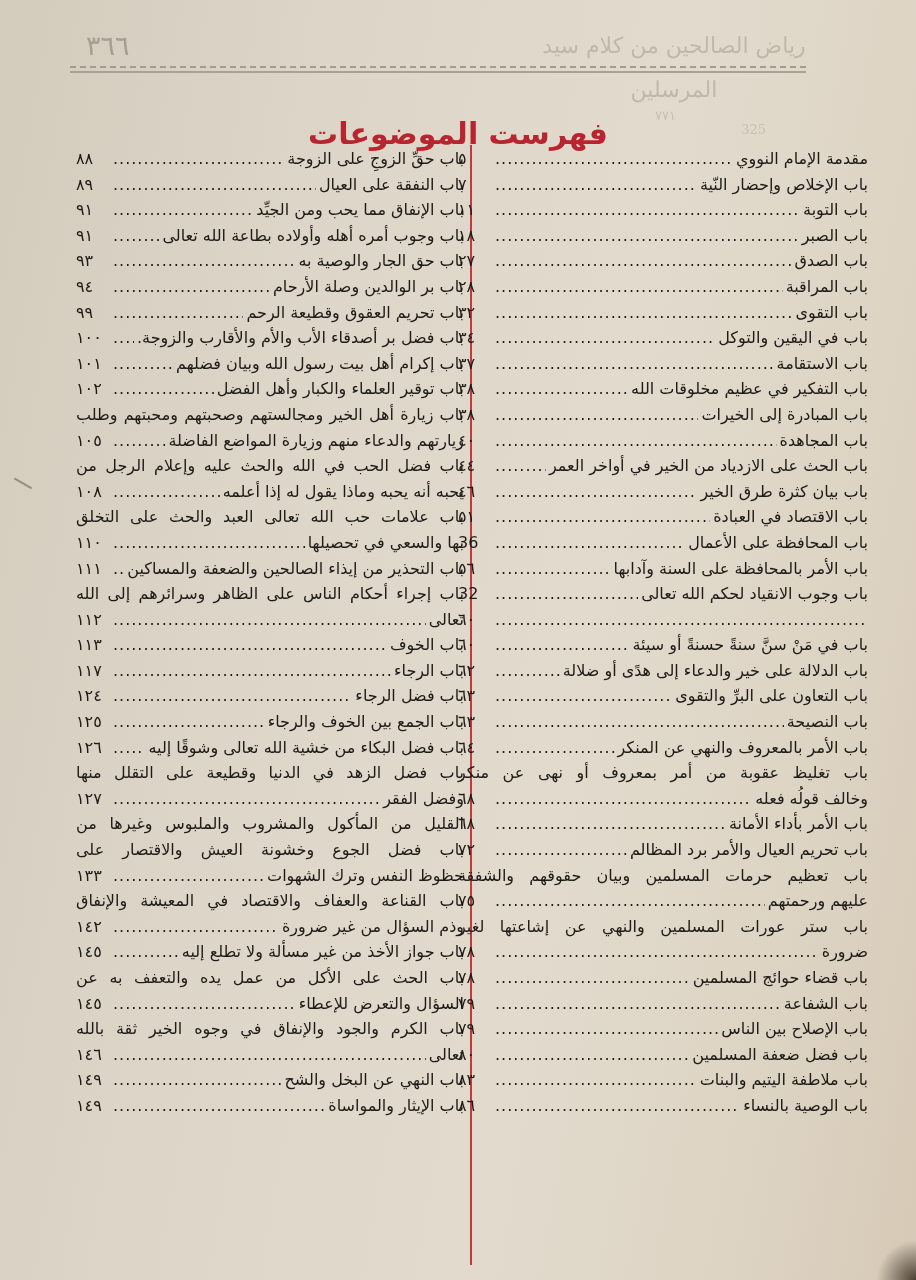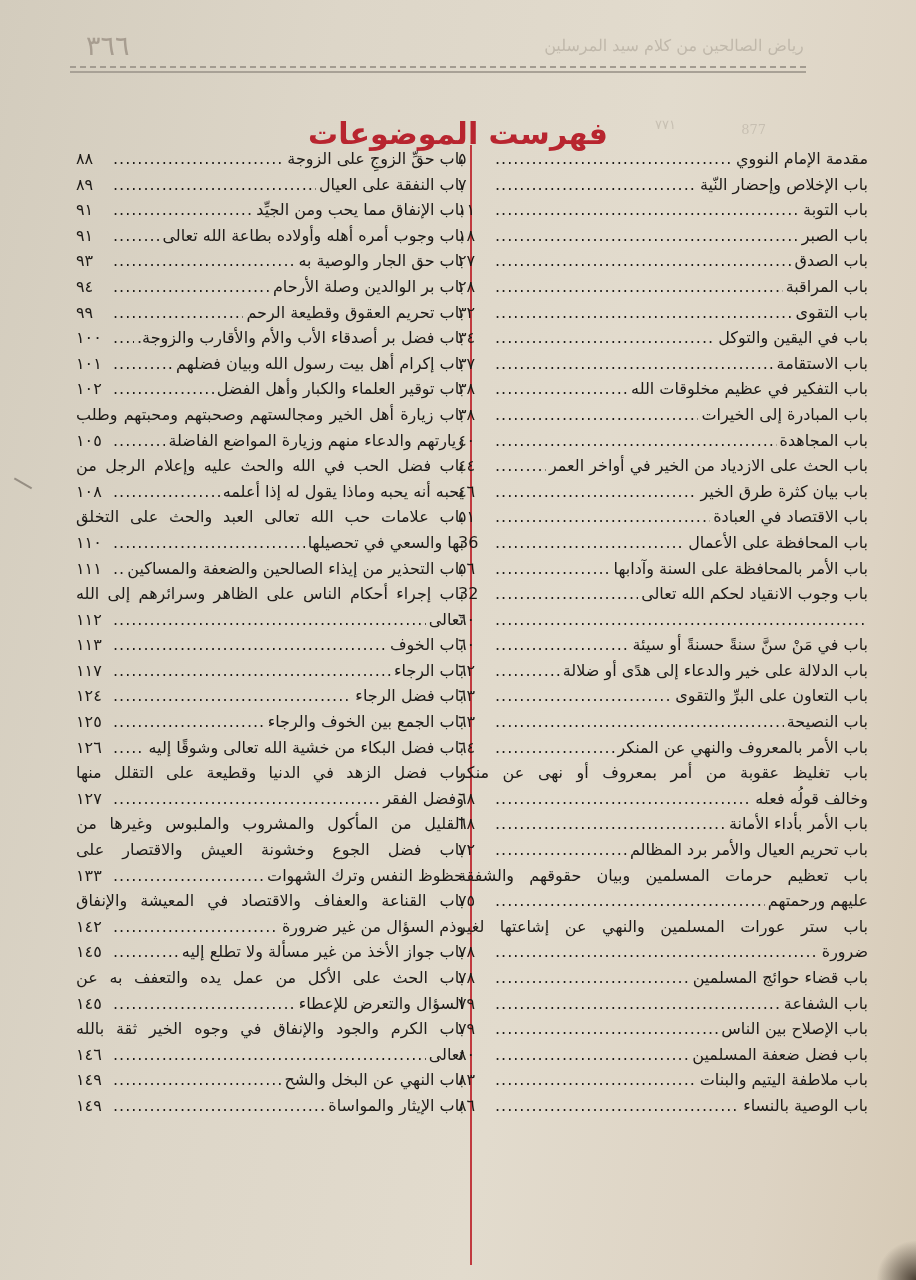--- a/index.html
+++ b/index.html
@@ -10,21 +10,21 @@
     color: #1d1a17;
     position: relative;
   }
   .page-number {
     position: absolute; left: 86px; top: 30px;
     font-size: 27px; color: #a79d90; letter-spacing: 1px;
     font-family: "DejaVu Serif", serif;
   }
   .header-ornament {
     position: absolute; right: 92px; top: 24px; width: 300px; height: 44px;
-    font-family: "DejaVu Serif", serif; font-size: 16px; color: #b8b0a3;
+    font-family: "DejaVu Serif", serif; font-size: 22px; color: #b8b0a3;
     text-align: center; line-height: 44px; opacity: 0.8;
   }
   .header-rule {
     position: absolute; left: 70px; right: 110px; top: 66px; height: 0;
     border-top: 2px dashed #a39c91; 
   }
   .header-rule2 {
     position: absolute; left: 70px; right: 110px; top: 71px; height: 0;
     border-top: 2px solid #a8a196;
   }
@@ -74,25 +74,25 @@
   }
 </style>
 </head>
 <body>
 
 <div class="page-number">٣٦٦</div>
 <div class="header-ornament">رياض الصالحين من كلام سيد المرسلين</div>
 <div class="header-rule"></div>
 <div class="header-rule2"></div>
 
-<div class="bleed" style="right:240px; top:117px;">
+<div class="bleed" style="right:240px; top:108px;">
   <span>٧٧١</span>
 </div>
 <div class="bleed" style="right:150px; top:122px;">
-  <span>877</span>
+  <span>325</span>
 </div>
 
 <h1 class="title">فهرست الموضوعات</h1>
 
 <div class="divider"></div>
 
 <div class="col col-right" id="col-right">
     <div class="entry">
       <span class="title-text">مقدمة الإمام النووي</span>
       <span class="dots"></span>

